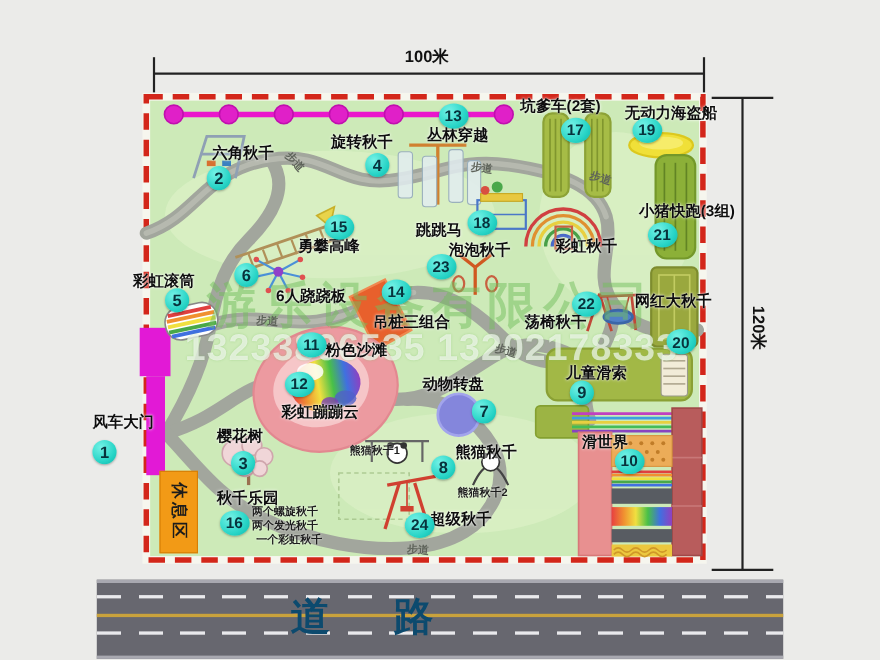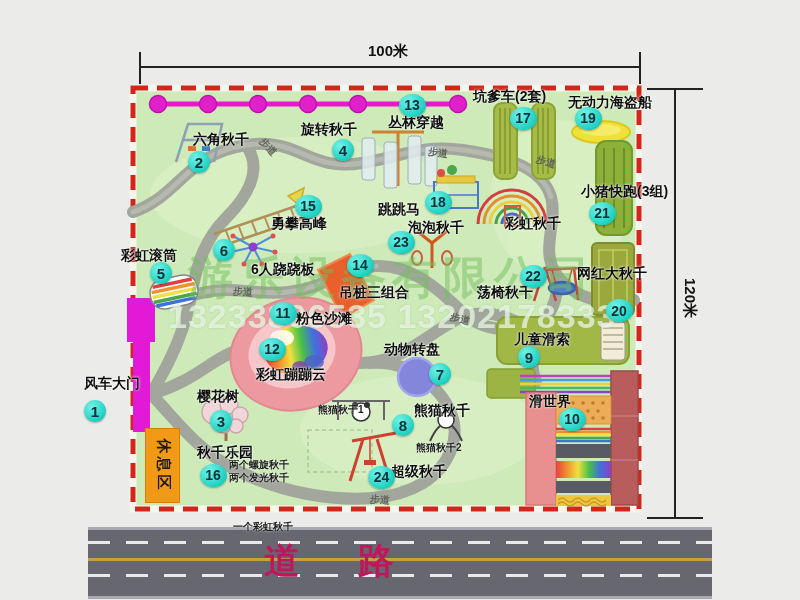--- a/index.html
+++ b/index.html
@@ -26,21 +26,21 @@
           border:1px solid #d57f06;z-index:3;display:flex;align-items:center;justify-content:center;}
   .rest-area span{transform:rotate(90deg);font-size:15px;font-weight:bold;color:#1c1c1c;
           letter-spacing:3px;white-space:nowrap;}
   .road{position:absolute;left:88px;top:527px;width:624px;height:66px;background:#67676f;
           border-top:3px solid #a8a8b0;border-bottom:3px solid #a8a8b0;z-index:1;}
   .lane{position:absolute;left:0;width:100%;height:3px;
           background:repeating-linear-gradient(90deg,#e9e9ec 0 22px,rgba(0,0,0,0) 22px 38px);}
   .lane.l1{top:11px;} .lane.l2{top:44px;}
   .center-line{position:absolute;left:0;top:28px;width:100%;height:3px;background:#c9a23c;}
   .road-label{position:absolute;left:88px;top:537px;width:506px;text-align:center;z-index:2;
-          font-size:36px;font-weight:bold;color:#be185d;letter-spacing:24px;}
+          font-size:36px;font-weight:bold;color:#0c4a6e;letter-spacing:24px;}
   .dim-top-label{position:absolute;left:348px;top:42px;width:80px;text-align:center;z-index:6;
           font-size:15px;font-weight:bold;color:#111;}
   .dim-right-label{position:absolute;left:689px;top:298px;transform:translate(-50%,-50%) rotate(90deg);
           z-index:6;font-size:15px;font-weight:bold;color:#111;white-space:nowrap;}
 </style>
 </head>
 <body>
 
 <div id="canvas">
 
@@ -401,21 +401,21 @@
       <div class="badge" style="width: 27px; height: 23px; left: 588.5px; top: 201.5px; font-size: 14px;">21</div>
       <div class="attr-label" style="left: 477px; top: 284px;">荡椅秋千</div>
       <div class="badge" style="width: 27px; height: 23px; left: 519.5px; top: 264.5px; font-size: 14px;">22</div>
       <div class="attr-label" style="left: 408px; top: 219px;">泡泡秋千</div>
       <div class="badge" style="width: 27px; height: 23px; left: 387.5px; top: 230.5px; font-size: 14px;">23</div>
       <div class="attr-label" style="left: 391px; top: 463px;">超级秋千</div>
       <div class="badge" style="width: 27px; height: 23px; left: 368px; top: 465.5px; font-size: 14px;">24</div>
       <div class="attr-label" style="left: 505px; top: 215px;">彩虹秋千</div>
       <div class="sub-label" style="left: 229px; top: 458px;">两个螺旋秋千</div>
       <div class="sub-label" style="left: 229px; top: 471px;">两个发光秋千</div>
-      <div class="sub-label" style="left: 233px; top: 484px; margin-top: 36px;">一个彩虹秋千</div>
+      <div class="sub-label" style="left: 233px; top: 484px;">一个彩虹秋千</div>
       <div class="sub-label" style="left: 318px; top: 403px;">熊猫秋千1</div>
       <div class="sub-label" style="left: 416px; top: 441px;">熊猫秋千2</div>
       <div class="walk-label" style="left: 258px; top: 140px; transform: rotate(48deg);">步道</div>
       <div class="walk-label" style="left: 428px; top: 146px; transform: rotate(8deg);">步道</div>
       <div class="walk-label" style="left: 536px; top: 155px; transform: rotate(18deg);">步道</div>
       <div class="walk-label" style="left: 233px; top: 285px; transform: rotate(4deg);">步道</div>
       <div class="walk-label" style="left: 450px; top: 312px; transform: rotate(16deg);">步道</div>
       <div class="walk-label" style="left: 370px; top: 493px; transform: rotate(4deg);">步道</div>
     </div>
 

